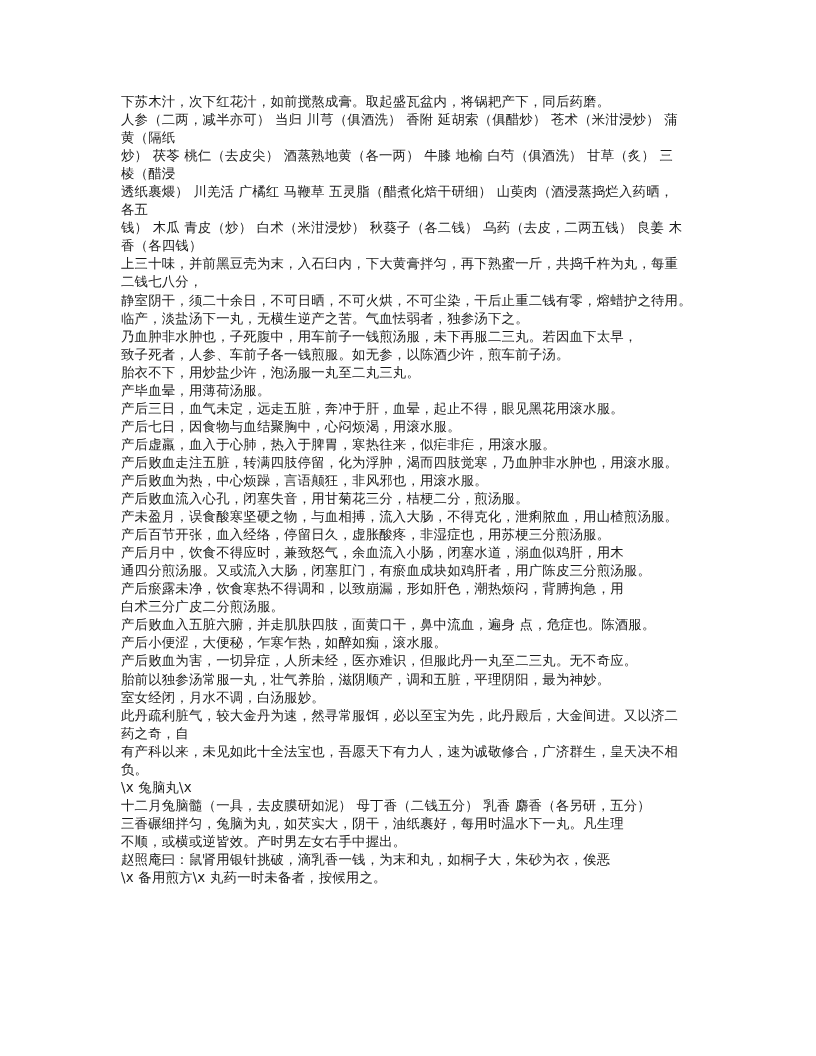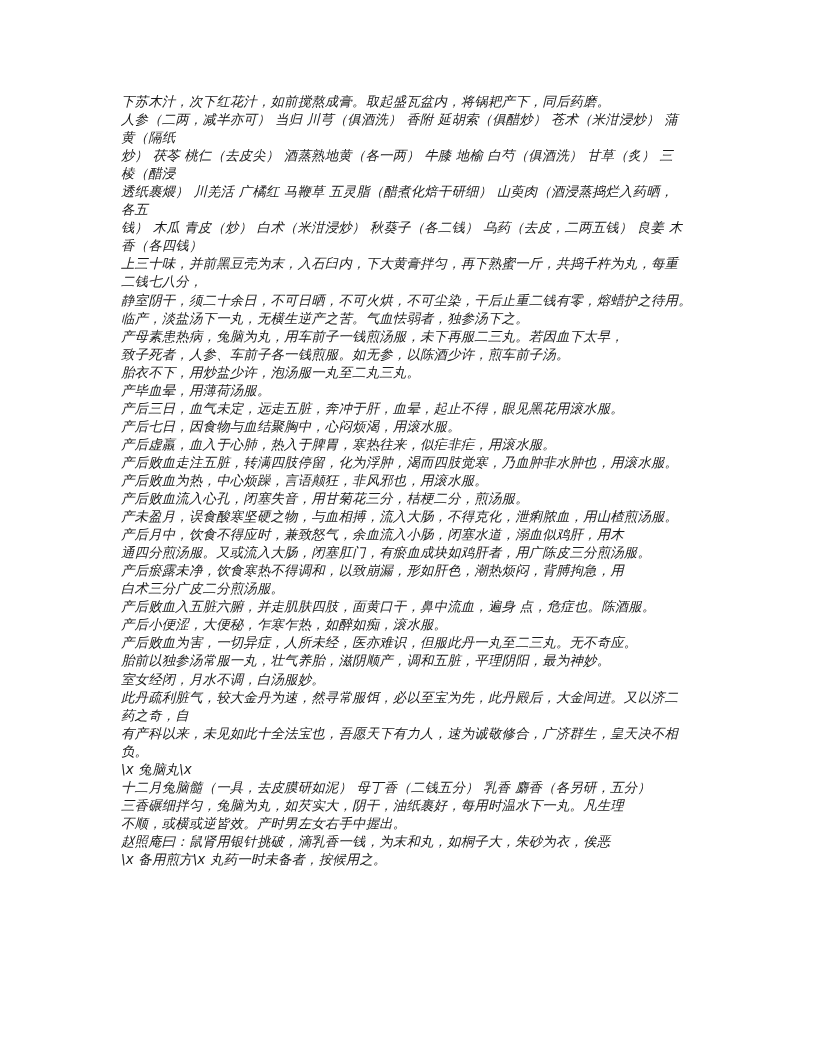--- a/index.html
+++ b/index.html
@@ -20,51 +20,51 @@
     left: 121px;
     top: 93px;
     width: 580px;
   }
   .line {
     font-size: 13.4px;
     line-height: 18.05px;
     height: 18.05px;
     white-space: nowrap;
     letter-spacing: 0.2px;
-    font-style: italic;
   }
 </style>
 </head>
 <body>
 
 <div class="page">
   <div class="line">下苏木汁，次下红花汁，如前搅熬成膏。取起盛瓦盆内，将锅耙产下，同后药磨。</div>
   <div class="line">人参（二两，减半亦可） 当归 川芎（俱酒洗） 香附 延胡索（俱醋炒） 苍术（米泔浸炒） 蒲</div>
   <div class="line">黄（隔纸</div>
   <div class="line">炒） 茯苓 桃仁（去皮尖） 酒蒸熟地黄（各一两） 牛膝 地榆 白芍（俱酒洗） 甘草（炙） 三</div>
   <div class="line">棱（醋浸</div>
   <div class="line">透纸裹煨） 川羌活 广橘红 马鞭草 五灵脂（醋煮化焙干研细） 山萸肉（酒浸蒸捣烂入药晒，</div>
   <div class="line">各五</div>
   <div class="line">钱） 木瓜 青皮（炒） 白术（米泔浸炒） 秋葵子（各二钱） 乌药（去皮，二两五钱） 良姜 木</div>
   <div class="line">香（各四钱）</div>
   <div class="line">上三十味，并前黑豆壳为末，入石臼内，下大黄膏拌匀，再下熟蜜一斤，共捣千杵为丸，每重</div>
   <div class="line">二钱七八分，</div>
   <div class="line">静室阴干，须二十余日，不可日晒，不可火烘，不可尘染，干后止重二钱有零，熔蜡护之待用。</div>
   <div class="line">临产，淡盐汤下一丸，无横生逆产之苦。气血怯弱者，独参汤下之。</div>
-  <div class="line">产母素患热病，兔脑为丸，用车前子一钱煎汤服，未下再服二三丸。若因血下太早，</div>
+  <div class="line">乃血肿非水肿也，子死腹中，用车前子一钱煎汤服，未下再服二三丸。若因血下太早，</div>
   <div class="line">致子死者，人参、车前子各一钱煎服。如无参，以陈酒少许，煎车前子汤。</div>
   <div class="line">胎衣不下，用炒盐少许，泡汤服一丸至二丸三丸。</div>
   <div class="line">产毕血晕，用薄荷汤服。</div>
   <div class="line">产后三日，血气未定，远走五脏，奔冲于肝，血晕，起止不得，眼见黑花用滚水服。</div>
   <div class="line">产后七日，因食物与血结聚胸中，心闷烦渴，用滚水服。</div>
   <div class="line">产后虚羸，血入于心肺，热入于脾胃，寒热往来，似疟非疟，用滚水服。</div>
   <div class="line">产后败血走注五脏，转满四肢停留，化为浮肿，渴而四肢觉寒，乃血肿非水肿也，用滚水服。</div>
   <div class="line">产后败血为热，中心烦躁，言语颠狂，非风邪也，用滚水服。</div>
   <div class="line">产后败血流入心孔，闭塞失音，用甘菊花三分，桔梗二分，煎汤服。</div>
   <div class="line">产未盈月，误食酸寒坚硬之物，与血相搏，流入大肠，不得克化，泄痢脓血，用山楂煎汤服。</div>
+  <div class="line">产后百节开张，血入经络，停留日久，虚胀酸疼，非湿症也，用苏梗三分煎汤服。</div>
   <div class="line">产后月中，饮食不得应时，兼致怒气，余血流入小肠，闭塞水道，溺血似鸡肝，用木</div>
   <div class="line">通四分煎汤服。又或流入大肠，闭塞肛门，有瘀血成块如鸡肝者，用广陈皮三分煎汤服。</div>
   <div class="line">产后瘀露未净，饮食寒热不得调和，以致崩漏，形如肝色，潮热烦闷，背膊拘急，用</div>
   <div class="line">白术三分广皮二分煎汤服。</div>
   <div class="line">产后败血入五脏六腑，并走肌肤四肢，面黄口干，鼻中流血，遍身 点，危症也。陈酒服。</div>
   <div class="line">产后小便涩，大便秘，乍寒乍热，如醉如痴，滚水服。</div>
   <div class="line">产后败血为害，一切异症，人所未经，医亦难识，但服此丹一丸至二三丸。无不奇应。</div>
   <div class="line">胎前以独参汤常服一丸，壮气养胎，滋阴顺产，调和五脏，平理阴阳，最为神妙。</div>
   <div class="line">室女经闭，月水不调，白汤服妙。</div>
   <div class="line">此丹疏利脏气，较大金丹为速，然寻常服饵，必以至宝为先，此丹殿后，大金间进。又以济二</div>

